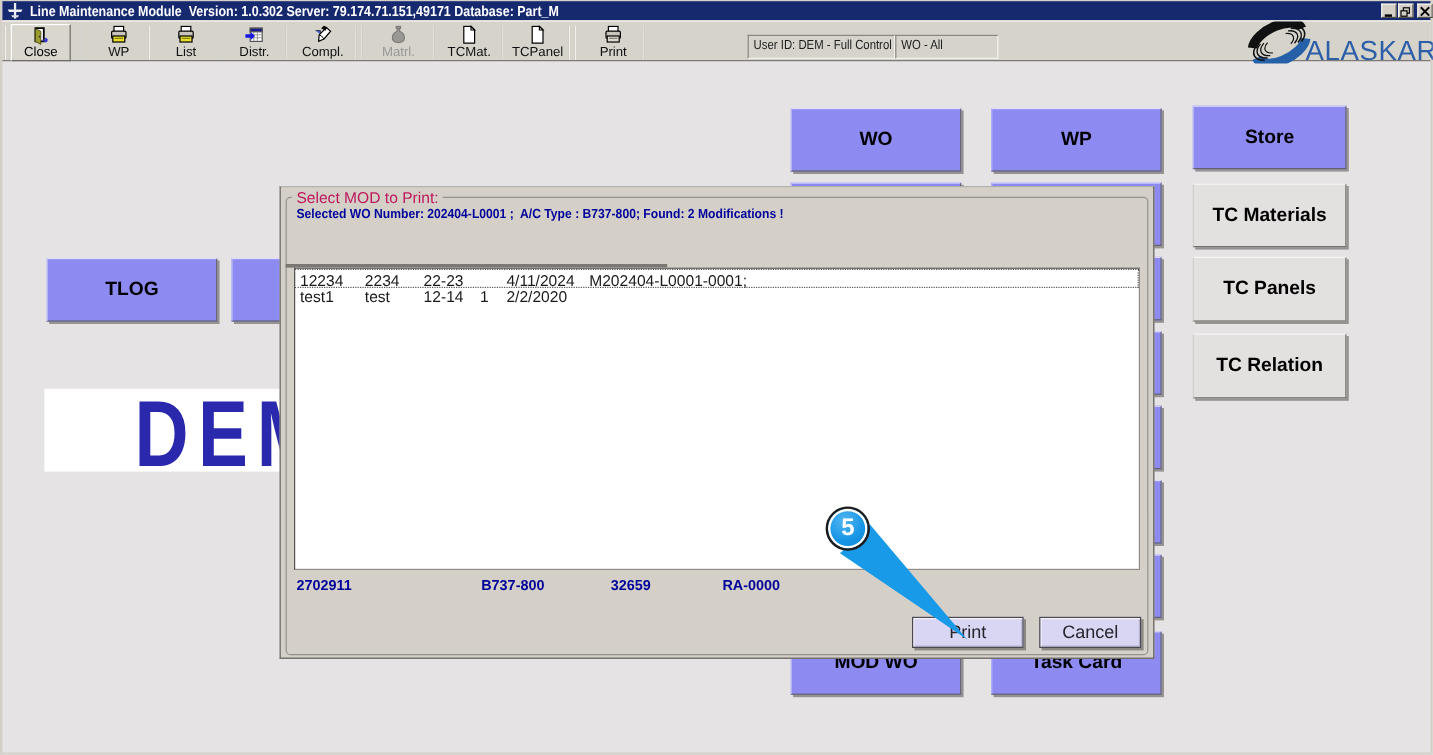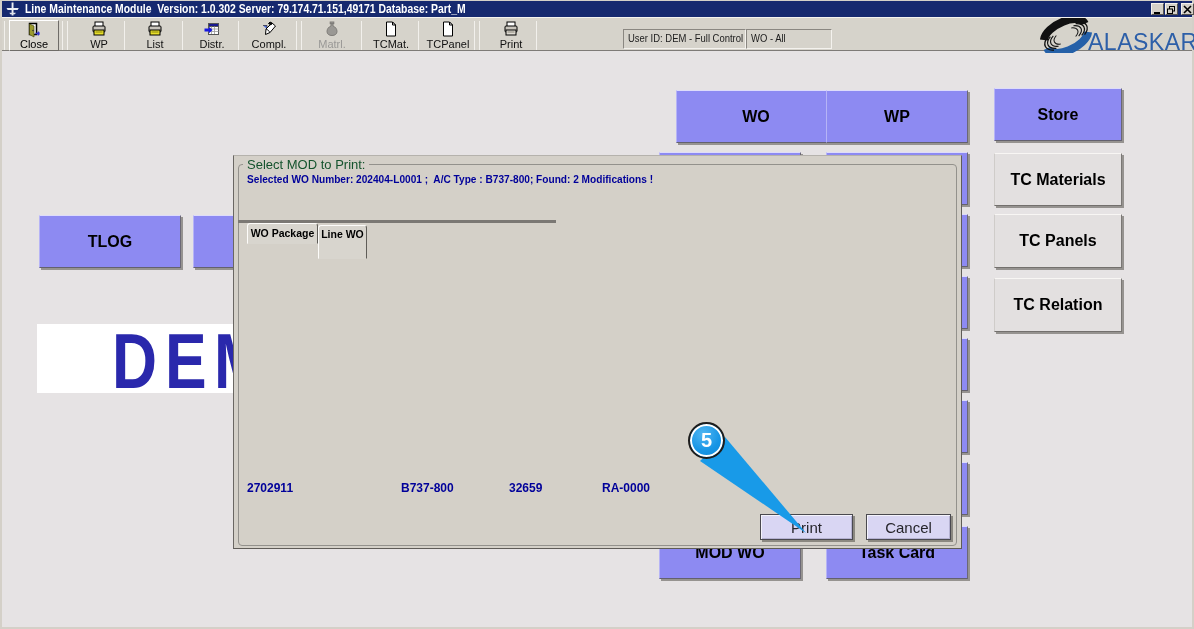--- a/index.html
+++ b/index.html
@@ -45,21 +45,21 @@
   #dem { position:absolute; left:37px; top:324px; width:600px; height:69px; background:#fff; overflow:hidden; }
   #dem span { position:absolute; top:-2px; font-size:78px; line-height:78px; font-weight:bold; color:#2a28ac;
               transform:scaleX(0.80); transform-origin:0 0; }
 
   
   #dlg { position:absolute; left:233px; top:155px; width:729px; height:394px; background:#d4d0c8;
          border:1px solid; border-color:#b5b2ac #5f5c58 #5f5c58 #6a6763; }
   #dlgframe { position:absolute; left:4px; top:8px; width:719px; height:382px;
               border:1px solid #93918c; border-radius:4px; }
   #dlglegend { position:absolute; left:9px; top:1px; background:#d4d0c8; padding:0 4px; z-index:2;
-               font-size:13px; color:#14532d; }
+               font-size:13px; color:#be185d; }
   #bluehdr { position:absolute; left:13px; top:17px; font-size:11px; font-weight:bold; color:#00009a; white-space:nowrap; transform:scaleX(0.92); transform-origin:0 0; }
   .tab { position:absolute; background:#d8d5ce; font-size:10.5px; font-weight:bold; color:#000; text-align:center;
          border:1px solid; border-color:#fdfcfa #5f5d58 #d8d5ce #fdfcfa; border-radius:3px 3px 0 0;margin-top:21px; }
   #tabbar { position:absolute; left:4px; top:64px; width:318px; height:3px; background:#7b7874; }
   #lbox { position:absolute; left:11px; top:67px; width:705px; height:252px; background:#fff;
           border:1px solid; border-color:#55524e #908d88 #908d88 #55524e; font-size:13px; color:#1a1a1a; }
   #row1 { position:absolute; left:0px; top:1px; width:702px; height:14px; outline:1px dotted #555; }
   .cell { position:absolute; top:0; white-space:nowrap; }
   .blab { position:absolute; top:325px; font-size:12px; font-weight:bold; color:#00009a; }
   .dbtn { position:absolute; top:358px; height:26px; background:#d9d6f3; font-size:15px; color:#26252b;
@@ -202,21 +202,21 @@
       <path d="M -8.4 -4.8 A 10.5 5.8 0 0 0 -8.4 4.8" fill="none" stroke="#111" stroke-width="1"></path>
       <path d="M 17.2 7.2 A 19.5 10 0 0 0 17.2 -7.2" fill="none" stroke="#111" stroke-width="1.3"></path>
       <path d="M 14.2 6.6 A 16.5 8.6 0 0 0 14.2 -6.6" fill="none" stroke="#111" stroke-width="1.2"></path>
       <path d="M 11.3 5.8 A 13.5 7.2 0 0 0 11.3 -5.8" fill="none" stroke="#111" stroke-width="1.1"></path>
       <path d="M 8.4 4.8 A 10.5 5.8 0 0 0 8.4 -4.8" fill="none" stroke="#111" stroke-width="1"></path>
     </g>
     <text x="56" y="32" font-family="Liberation Sans" font-size="23" fill="#2d5fa8" letter-spacing="0.5">ALASKAR</text>
   </svg>
 </div>
 
-<div class="pb" style="left:676px;top:90px;width:160px;height:53px">WO</div>
+<div class="pb" style="left:659px;top:90px;width:142px;height:53px">WO</div>
 <div class="pb" style="left:826px;top:90px;width:142px;height:53px">WP</div>
 <div class="pb" style="left:994px;top:88px;width:128px;height:53px">Store</div>
 
 <div class="pb" style="left:659px;top:152px;width:142px;height:53px"></div>
 <div class="pb" style="left:826px;top:152px;width:142px;height:53px"></div>
 <div class="pb" style="left:659px;top:214px;width:142px;height:53px"></div>
 <div class="pb" style="left:826px;top:214px;width:142px;height:53px"></div>
 <div class="pb" style="left:659px;top:276px;width:142px;height:53px"></div>
 <div class="pb" style="left:826px;top:276px;width:142px;height:53px"></div>
 <div class="pb" style="left:659px;top:338px;width:142px;height:53px"></div>
@@ -242,20 +242,33 @@
   <span style="left:240px">O</span>
 </div>
 
 <div id="dlg">
   <div id="dlgframe"></div>
   <div id="dlglegend">Select MOD to Print:</div>
   <div id="bluehdr">Selected WO Number: 202404-L0001 ;&nbsp; A/C Type : B737-800; Found: 2 Modifications !</div>
   <div class="tab" style="left:13px;top:46px;width:71px;height:21px;padding-top:3px">WO Package</div>
   <div class="tab" style="left:84px;top:48px;width:49px;height:34px;padding-top:2px">Line WO</div>
   <div id="tabbar"></div>
+  <div id="lbox">
+    <div id="row1"></div>
+    <div class="cell" style="left:4px;top:2px">12234</div>
+    <div class="cell" style="left:58px;top:2px">2234</div>
+    <div class="cell" style="left:107px;top:2px">22-23</div>
+    <div class="cell" style="left:176px;top:2px">4/11/2024</div>
+    <div class="cell" style="left:245px;top:2px">M202404-L0001-0001;</div>
+    <div class="cell" style="left:4px;top:16px">test1</div>
+    <div class="cell" style="left:58px;top:16px">test</div>
+    <div class="cell" style="left:107px;top:16px">12-14</div>
+    <div class="cell" style="left:154px;top:16px">1</div>
+    <div class="cell" style="left:176px;top:16px">2/2/2020</div>
+  </div>
   <div class="blab" style="left:13px">2702911</div>
   <div class="blab" style="left:167px">B737-800</div>
   <div class="blab" style="left:275px">32659</div>
   <div class="blab" style="left:368px">RA-0000</div>
   <div class="dbtn" style="left:526px;width:93px">Print</div>
   <div class="dbtn" style="left:632px;width:85px">Cancel</div>
 </div>
 
 <svg id="arrow" viewBox="0 0 140 125">
   <polygon points="20,41 45,17 126,113" fill="#189ae8"></polygon>

